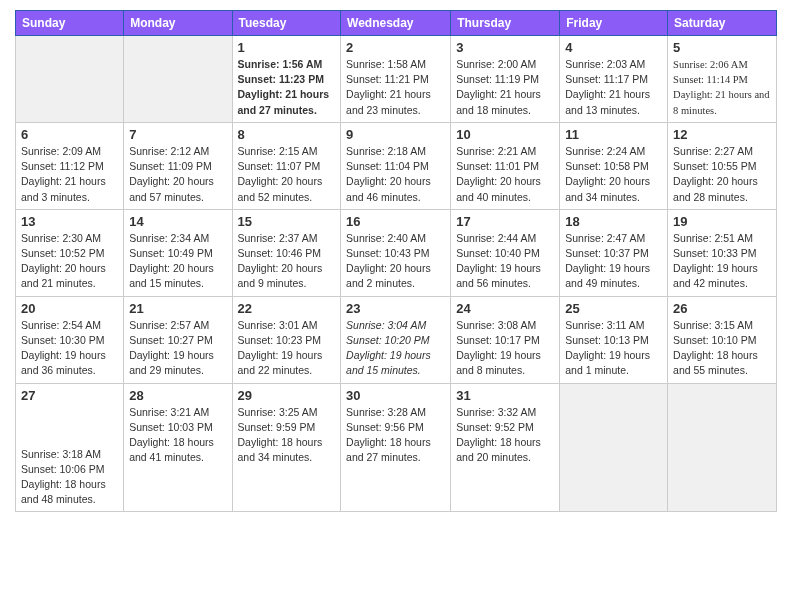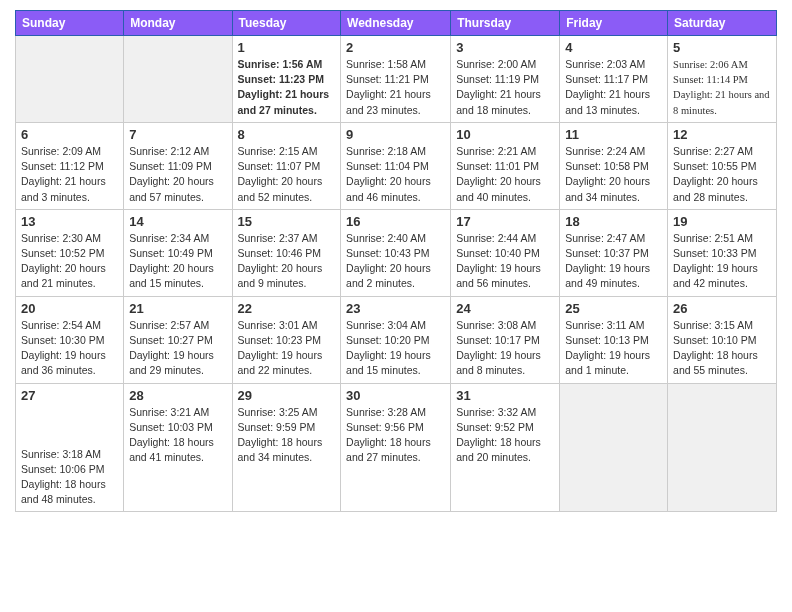--- a/index.html
+++ b/index.html
@@ -232,21 +232,21 @@
 Daylight: 19 hours and 29 minutes.</div>
           </td>
           <td>
             <span class="day-num">22</span>
             <div class="day-info" style="white-space: pre-line;">Sunrise: 3:01 AM
 Sunset: 10:23 PM
 Daylight: 19 hours and 22 minutes.</div>
           </td>
           <td>
             <span class="day-num">23</span>
-            <div class="day-info" style="white-space: pre-line;">Sunrise: 3:04 AM
+            <div class="day-info" style="white-space: pre-line; font-style: italic;">Sunrise: 3:04 AM
 Sunset: 10:20 PM
 Daylight: 19 hours and 15 minutes.</div>
           </td>
           <td>
             <span class="day-num">24</span>
             <div class="day-info" style="white-space: pre-line;">Sunrise: 3:08 AM
 Sunset: 10:17 PM
 Daylight: 19 hours and 8 minutes.</div>
           </td>
           <td>

